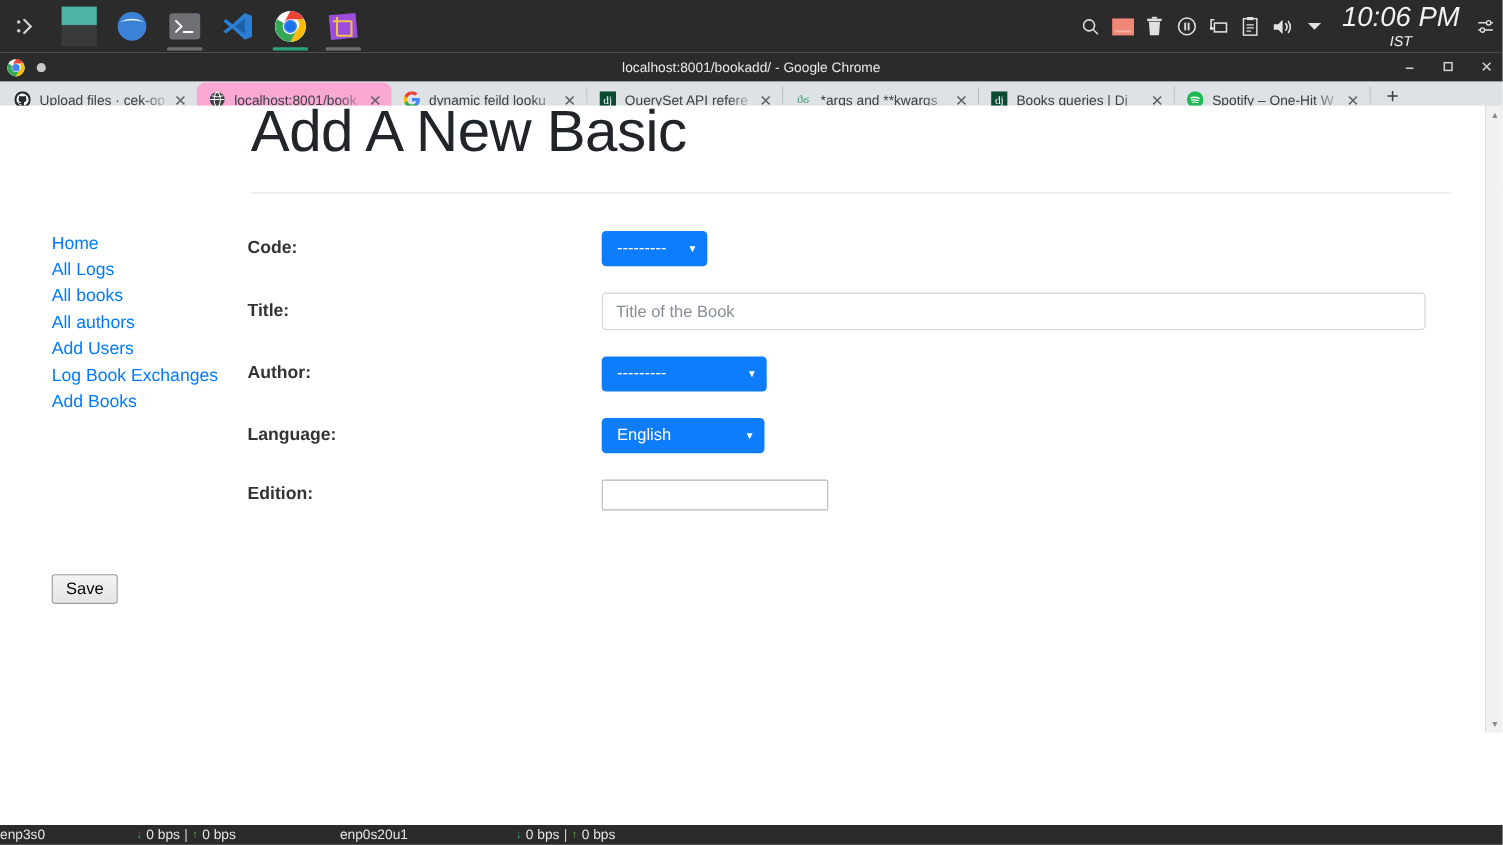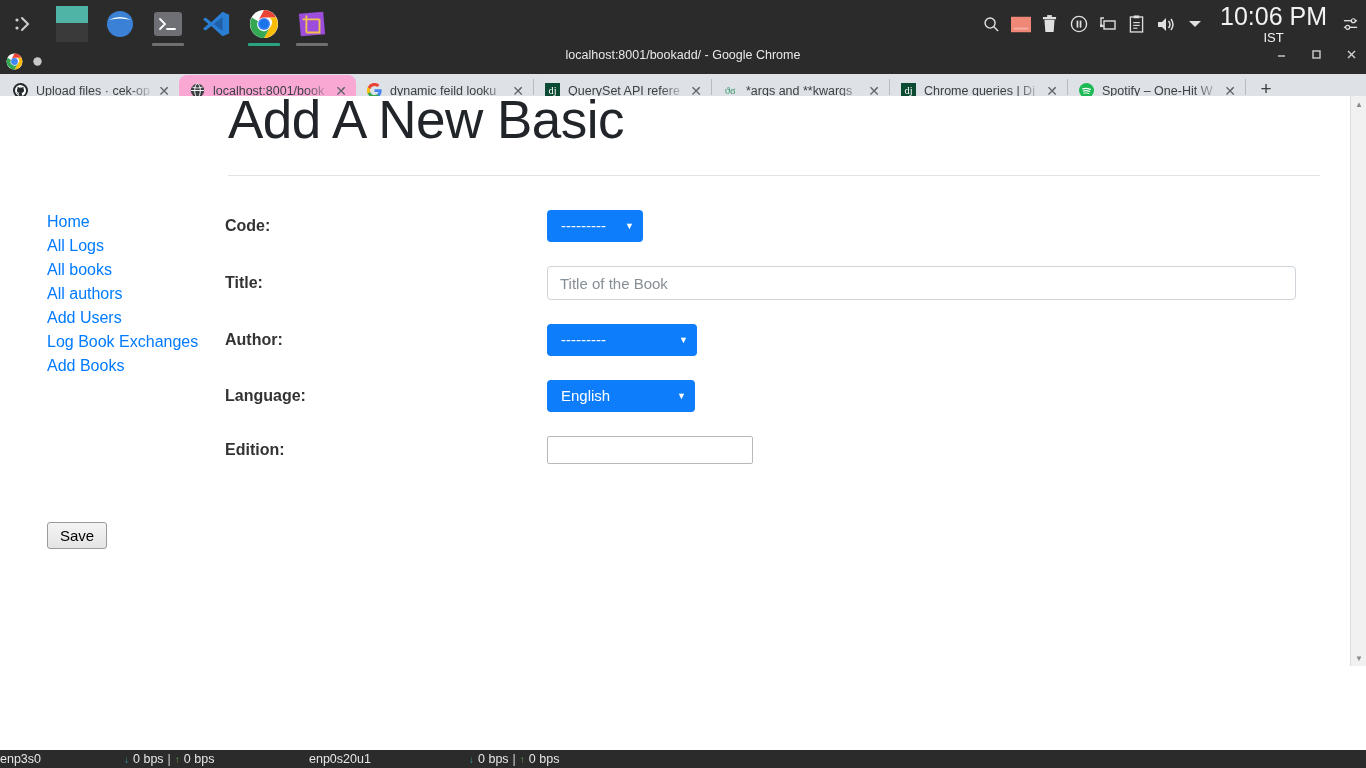--- a/index.html
+++ b/index.html
@@ -29,31 +29,31 @@
   }
   .launcher .run-underline.active { background: #2aa37f; }
 
   #os-tray {
     position: absolute; right: 0; top: 0; height: 48px;
     display: flex; align-items: center; gap: 9px;
     padding-right: 6px;
   }
   .tray-icon { width: 20px; height: 22px; display:flex; align-items:center; justify-content:center; }
   #os-clock {
-    color: #f2f2f2; text-align: center; line-height: 1; margin-left: 6px; margin-right: 4px;
+    color: #f2f2f2; text-align: center; line-height: 1; margin-left: 6px; margin-right: 4px; font-style: italic;
   }
   #os-clock .t { font-size: 25px; letter-spacing: 0px; }
   #os-clock .z { font-size: 13px; margin-top: 2px; }
 
   
   #chrome-window { position: absolute; top: 48px; left: 0; width: 1366px; height: 692px; }
 
   #title-bar {
     height: 26px; background: #2b2b2b; position: relative;
-    display: flex; 
+    display: flex; align-items: center;
   }
   #title-bar .win-title {
     position: absolute; left: 0; right: 0; text-align: center;
     color: #e8e8e8; font-size: 12.5px;
   }
   #title-left { display: flex; align-items: center; gap: 10px; padding-left: 6px; z-index: 2;}
   #title-buttons { position: absolute; right: 8px; display: flex; gap: 22px; z-index: 2; }
   .win-btn { color: #cfcfcf; font-size: 12px; line-height: 1; cursor: default; }
 
   
@@ -452,21 +452,21 @@
 
     <div class="tab-sep"></div>
 
     <div class="tab inactive">
       <span class="tab-fav">
         <svg width="15" height="15" viewBox="0 0 16 16">
             <rect width="16" height="16" fill="#0c4b33"></rect>
             <text x="8" y="12" font-size="11" font-family="Liberation Serif, serif" fill="#fff" text-anchor="middle">dj</text>
           </svg>
       </span>
-      <span class="tab-title">Chrome queries | Dj</span>
+      <span class="tab-title">Books queries | Dj</span>
       <span class="tab-close">✕</span>
     </div>
 
     <div class="tab-sep"></div>
 
     <div class="tab inactive">
       <span class="tab-fav">
         <svg width="15" height="15" viewBox="0 0 16 16">
             <circle cx="8" cy="8" r="8" fill="#1db954"></circle>
             <path d="M4 6.3 Q8 5.1 12 6.8" stroke="#fff" stroke-width="1.4" fill="none" stroke-linecap="round"></path>

